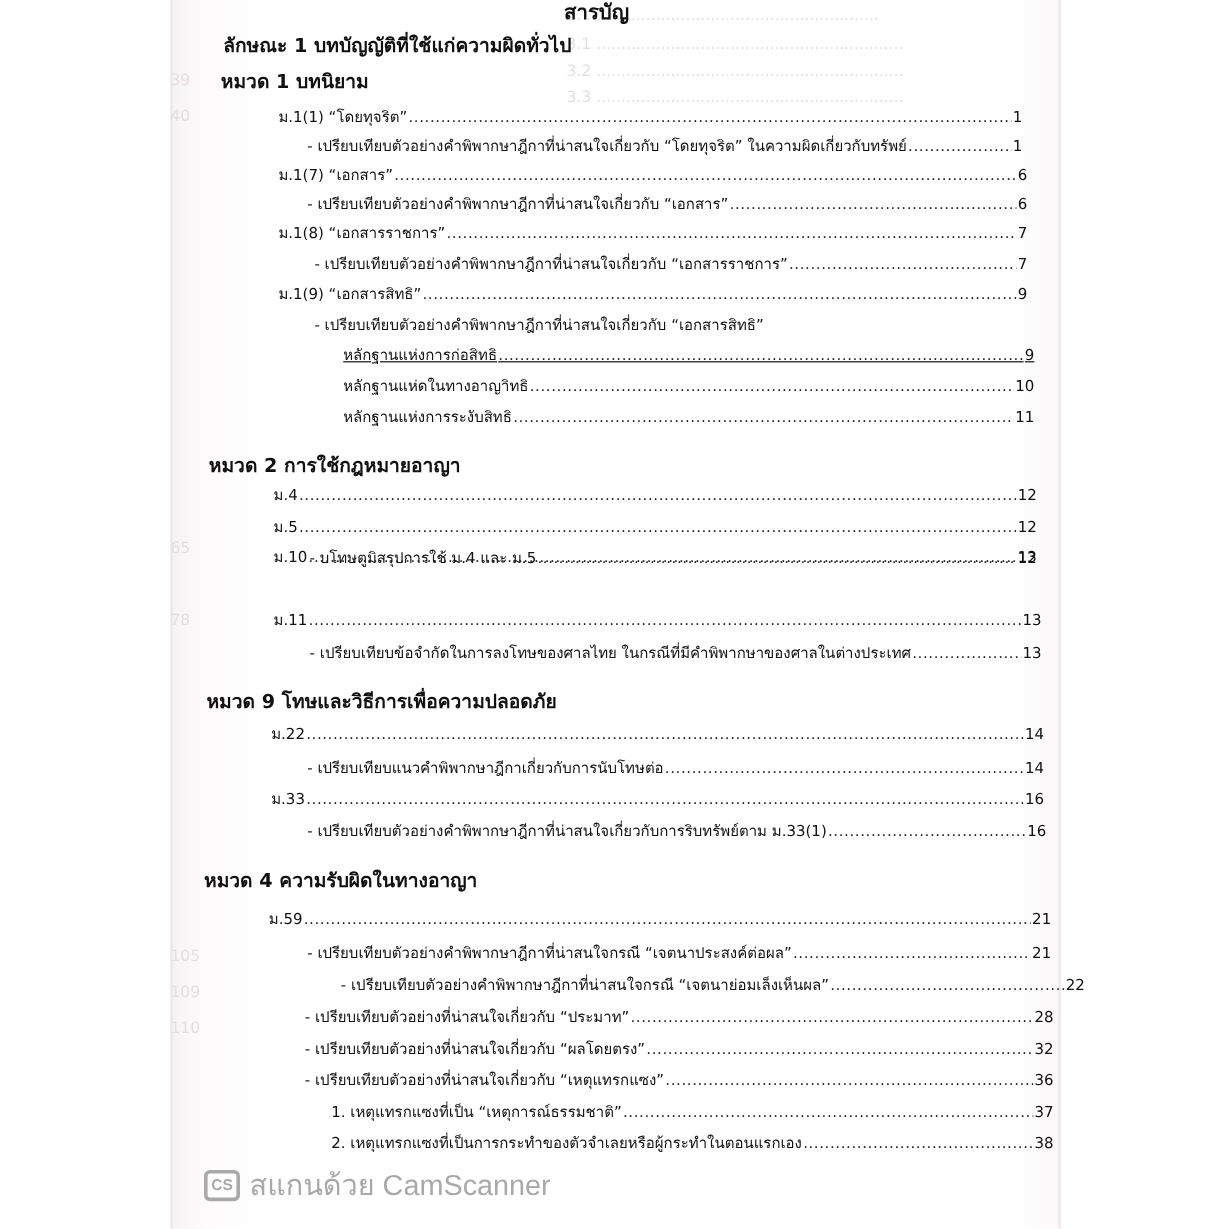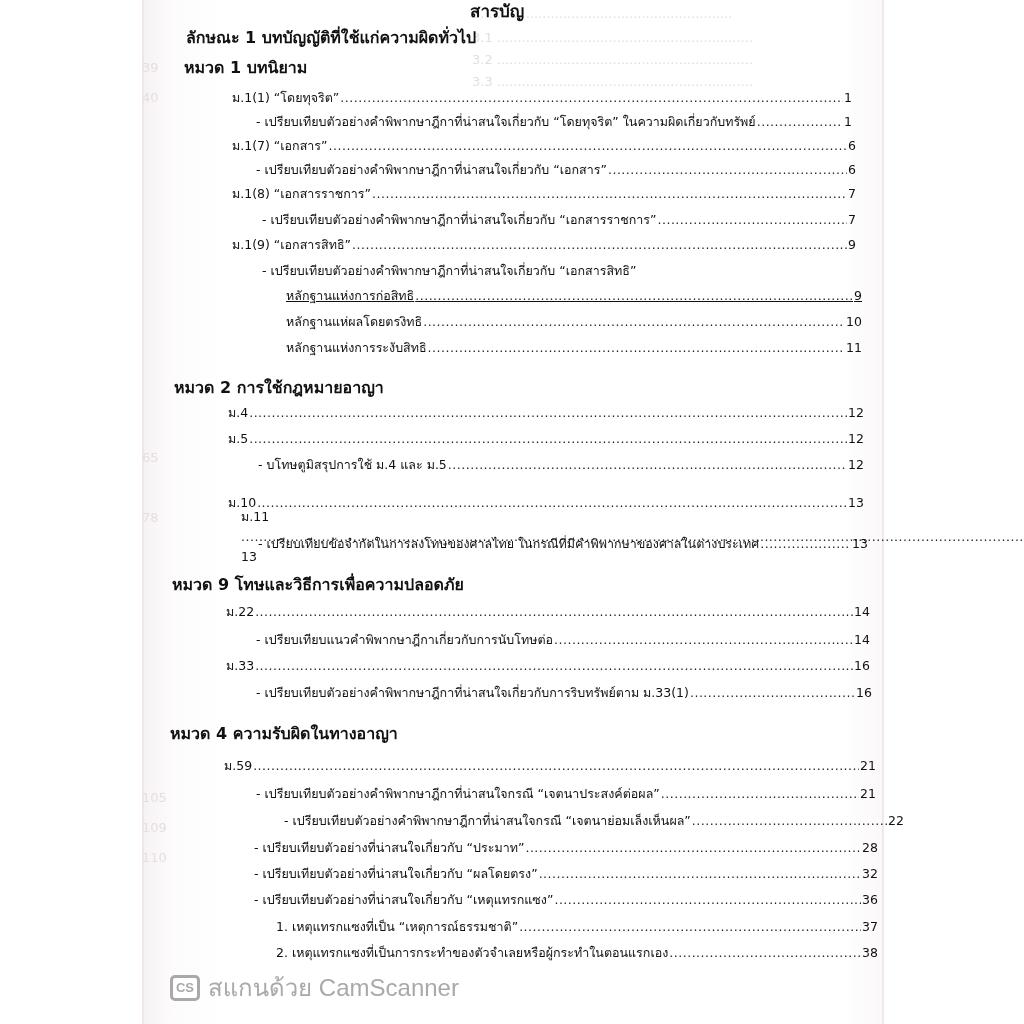--- a/index.html
+++ b/index.html
@@ -168,21 +168,21 @@
 </div>
 <div class="row entry" style="left:262px;top:261px;">
   <span class="label">- เปรียบเทียบตัวอย่างคำพิพากษาฎีกาที่น่าสนใจเกี่ยวกับ “เอกสารสิทธิ”</span>
 </div>
 <div class="row entry" style="left:286px;top:286px;width:576px;text-decoration:underline;">
   <span class="label">หลักฐานแห่งการก่อสิทธิ</span>
   <span class="dots"></span>
   <span class="page-num">9</span>
 </div>
 <div class="row entry" style="left:286px;top:312px;width:576px;">
-  <span class="label">หลักฐานแห่ผลโดยตรงิทธิ</span>
+  <span class="label">หลักฐานแห่ดในทางอาญาิทธิ</span>
   <span class="dots"></span>
   <span class="page-num">10</span>
 </div>
 <div class="row entry" style="left:286px;top:338px;width:576px;">
   <span class="label">หลักฐานแห่งการระงับสิทธิ</span>
   <span class="dots"></span>
   <span class="page-num">11</span>
 </div>
 
 <div class="row chapter" style="left:174px;top:378px;">หมวด 2 การใช้กฎหมายอาญา</div>
@@ -195,26 +195,26 @@
 <div class="row entry" style="left:228px;top:429px;width:636px;">
   <span class="label">ม.5</span>
   <span class="dots"></span>
   <span class="page-num">12</span>
 </div>
 <div class="row entry" style="left:258px;top:455px;width:606px;">
   <span class="label">- บโทษตูมิสรุปการใช้ ม.4 และ ม.5 </span>
   <span class="dots"></span>
   <span class="page-num">12</span>
 </div>
-<div class="row entry" style="left:228px;top:493px;width:636px;">
+<div class="row entry" style="left:228px;top:454px;width:636px;">
   <span class="label">ม.10</span>
   <span class="dots"></span>
   <span class="page-num">13</span>
 </div>
-<div class="row entry" style="left:240px;top:507px;width:640px;flex-direction:column;">
+<div class="row entry" style="left:228px;top:507px;width:640px;">
   <span class="label">ม.11</span>
   <span class="dots"></span>
   <span class="page-num">13</span>
 </div>
 <div class="row entry" style="left:258px;top:534px;width:610px;">
   <span class="label">- เปรียบเทียบข้อจำกัดในการลงโทษของศาลไทย ในกรณีที่มีคำพิพากษาของศาลในต่างประเทศ</span>
   <span class="dots"></span>
   <span class="page-num">13</span>
 </div>
 

